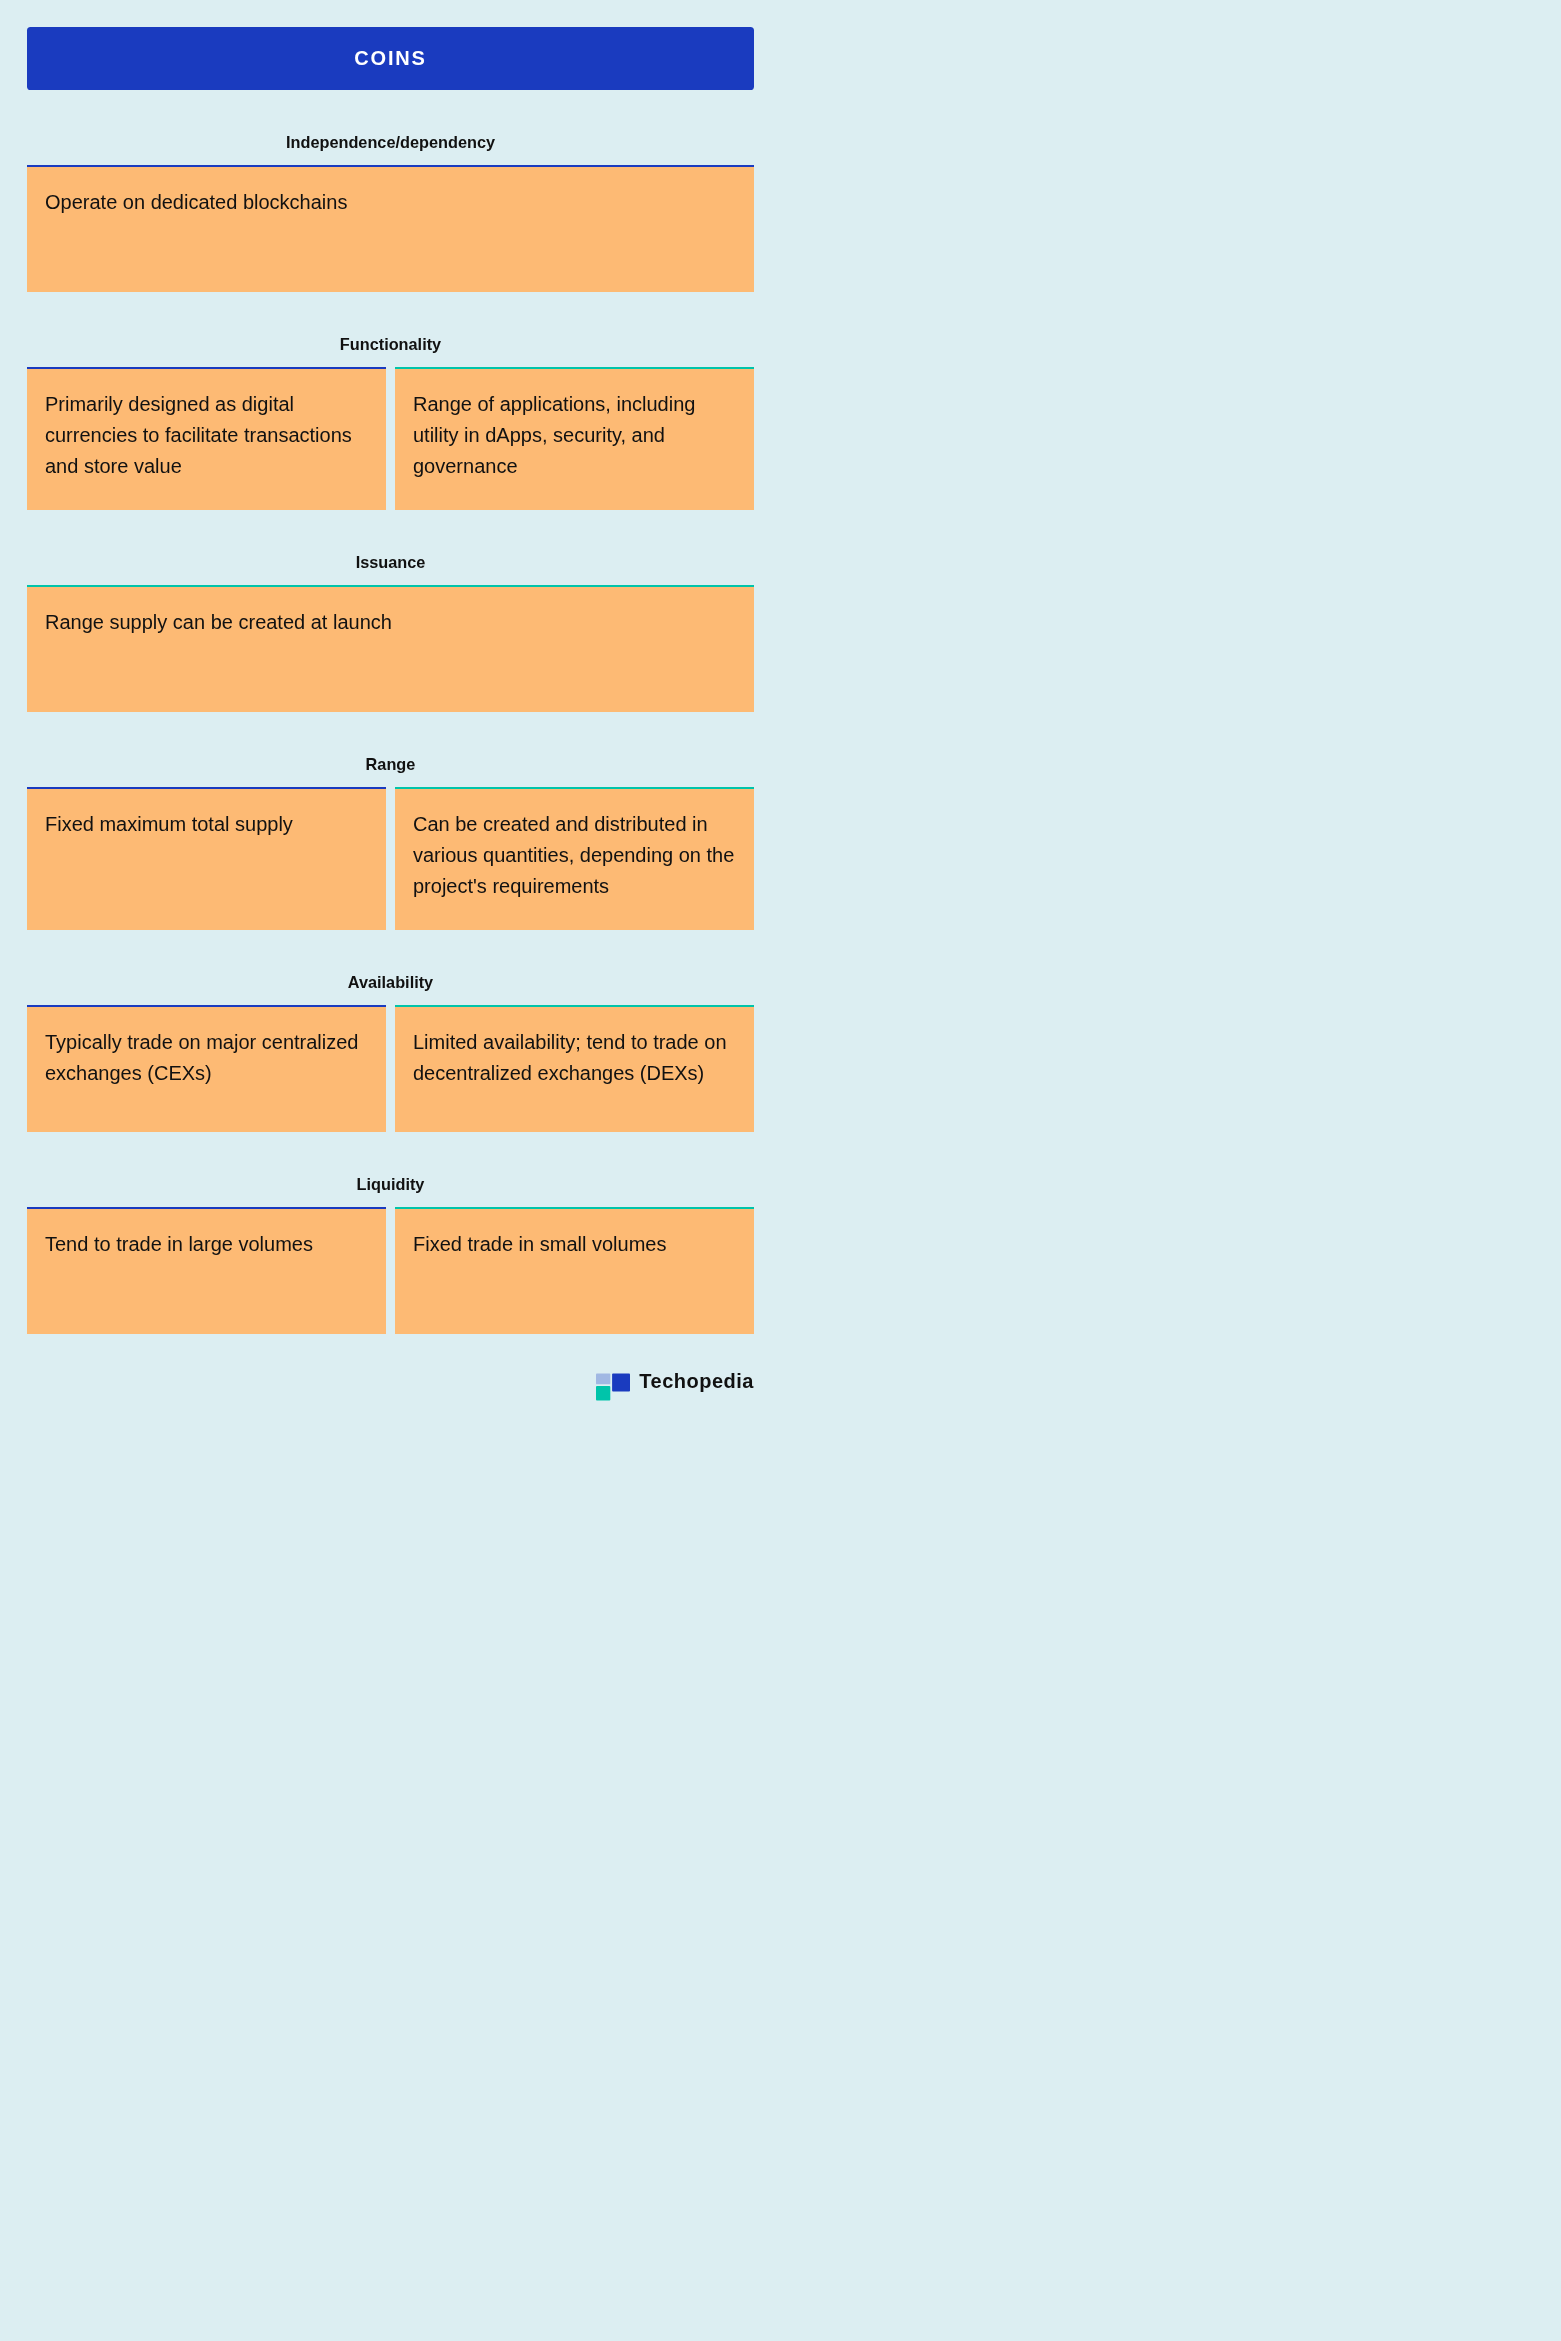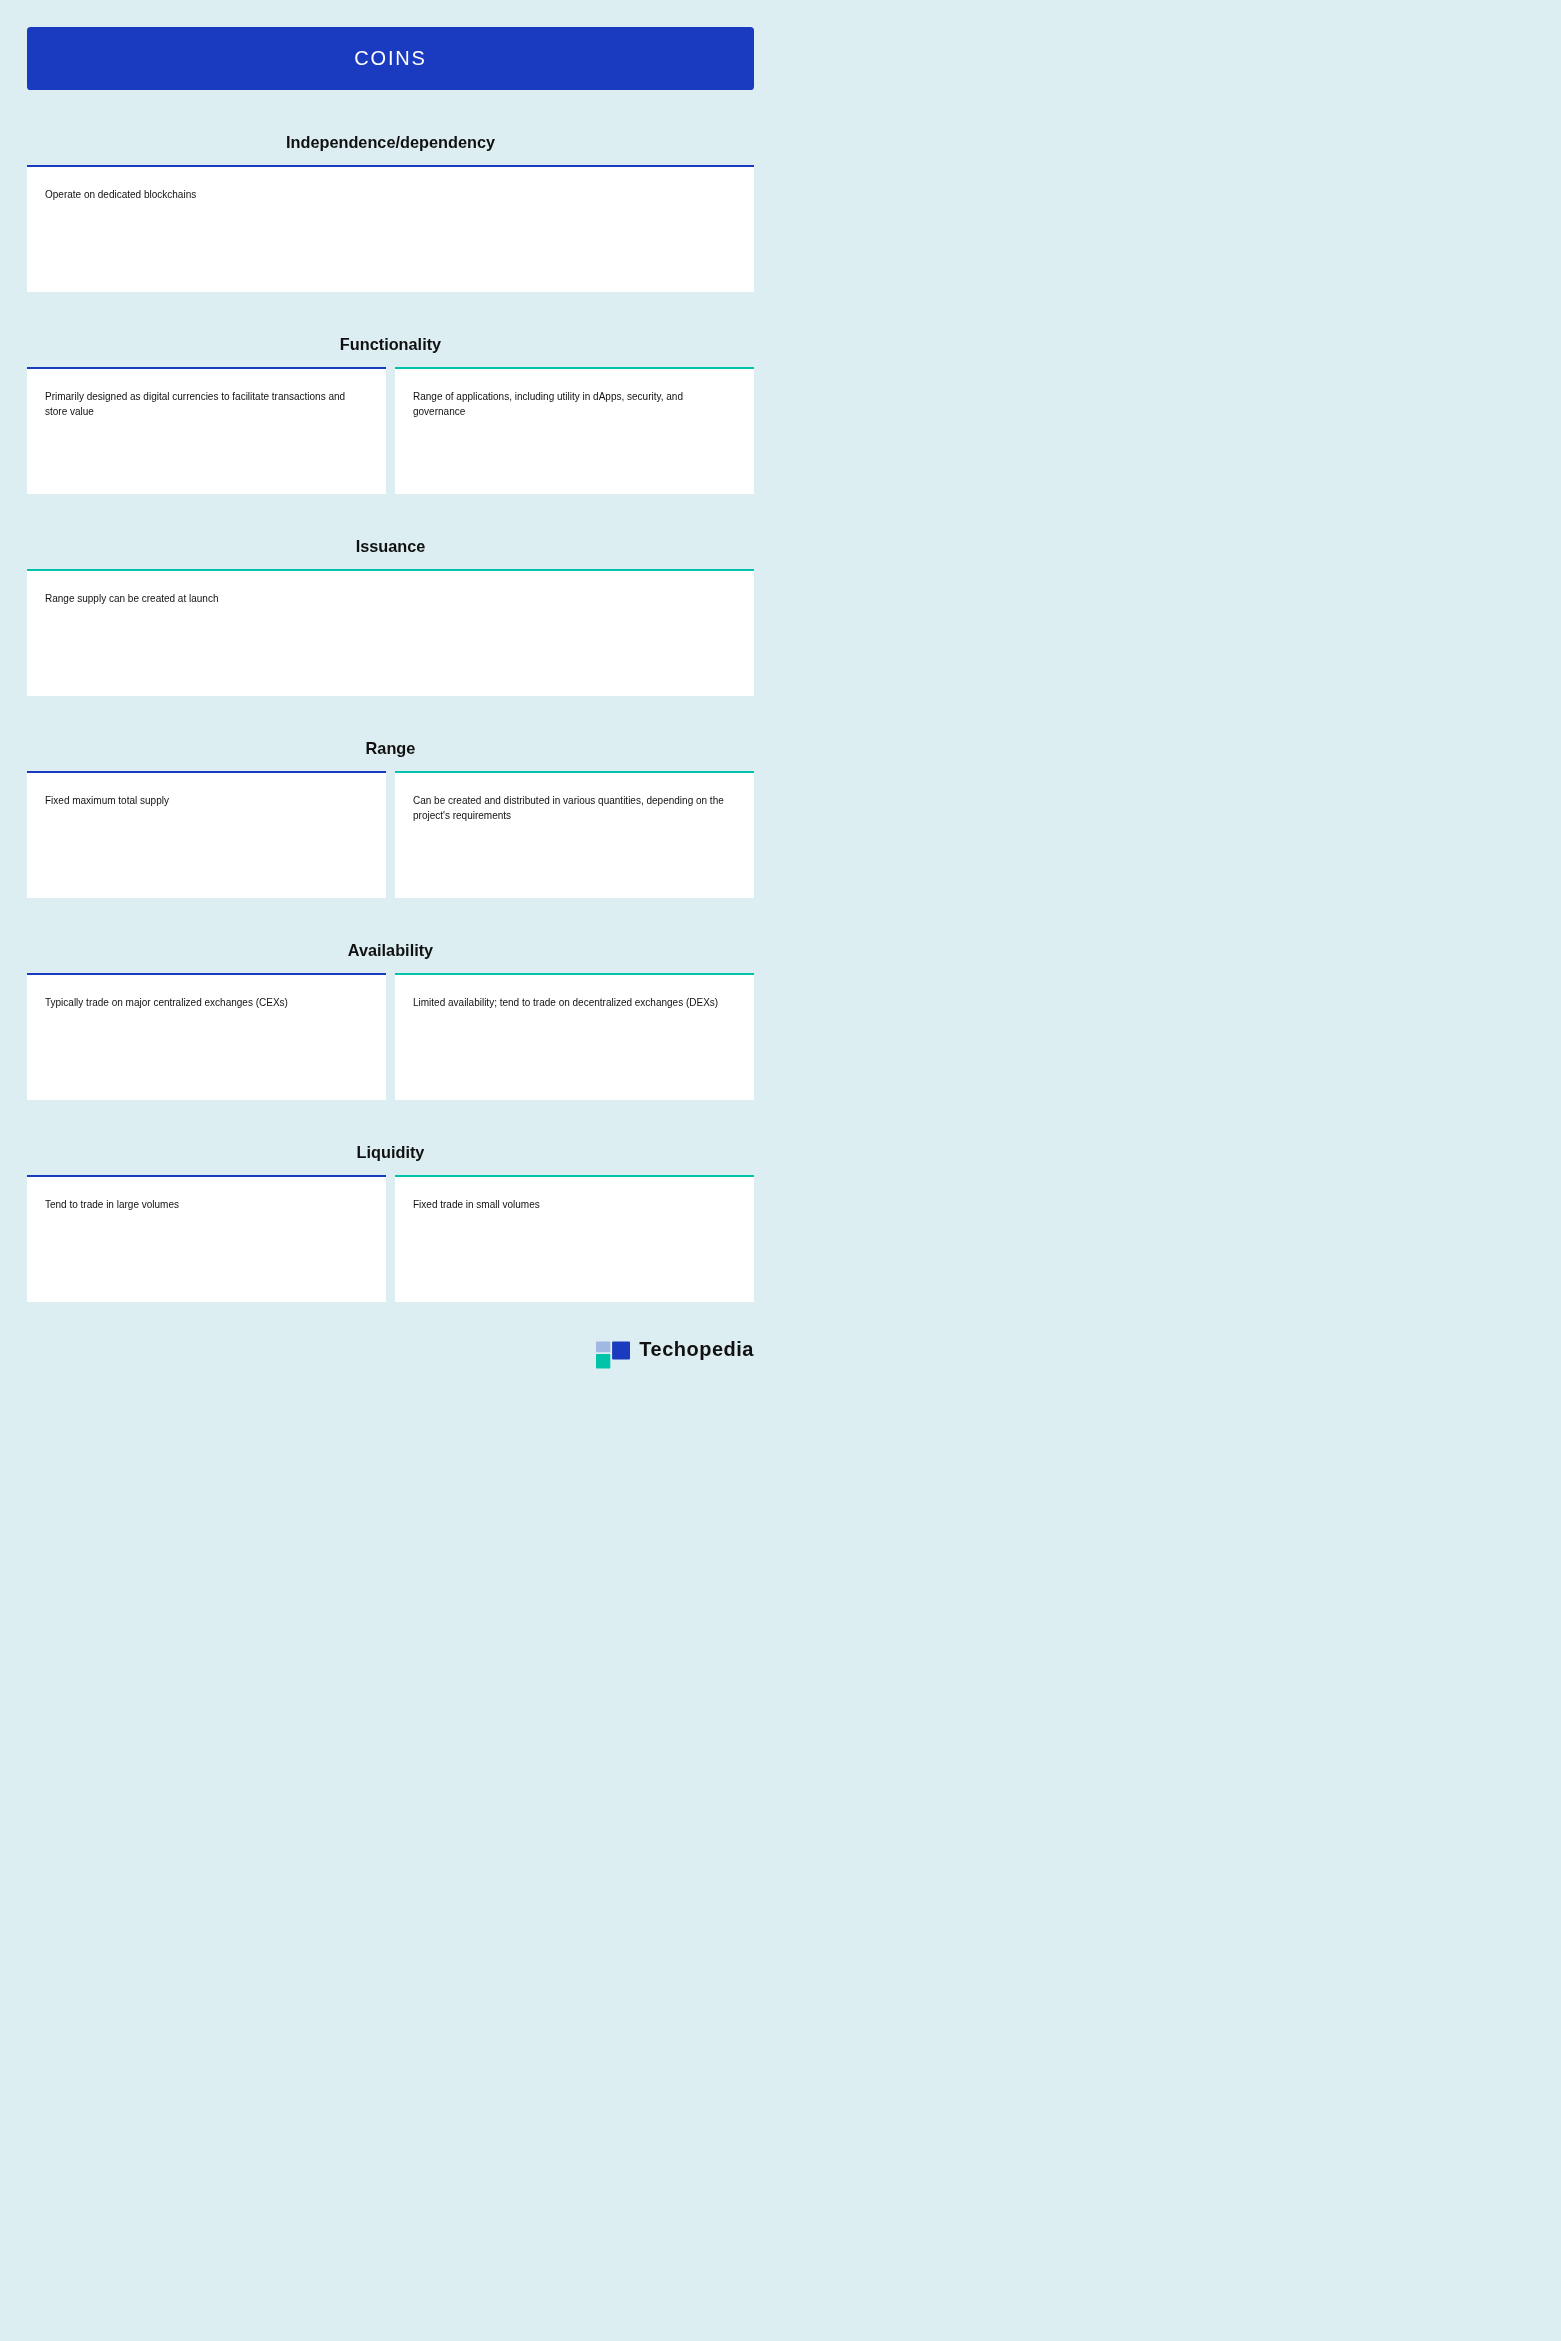--- a/index.html
+++ b/index.html
@@ -19,21 +19,21 @@
     .header-row {
       display: flex;
       gap: 9px;
       margin-bottom: 27px;
     }
 
     .header-cell {
       flex: 1;
       padding: 20px 9px;
       text-align: center;
-      font-weight: 400;
+      font-weight: 700;
       font-size: 20px;
       letter-spacing: 1.8px;
       color: #fff;
       border-radius: 3.6px;
     }
 
     .header-coins {
       background-color: #1a3bbf;
     }
 
@@ -53,24 +53,24 @@
       padding: 16.3px 0 12.7px 0;
     }
 
     .comparison-row {
       display: flex;
       gap: 9px;
     }
 
     .comparison-cell {
       flex: 1;
-      background-color: #ffffff;
-      padding: 20px 18px 20px 18px;
+      background-color: #fdba74;
+      padding: 20px 18px 28px 18px;
       border-top: 2.7px solid;
-      font-size: 10px;
+      font-size: 20px;
       color: #111;
       line-height: 1.55;
       min-height: 127px;
     }
 
     .cell-coins {
       border-color: #1a3bbf;
     }
 
     .cell-tokens {

